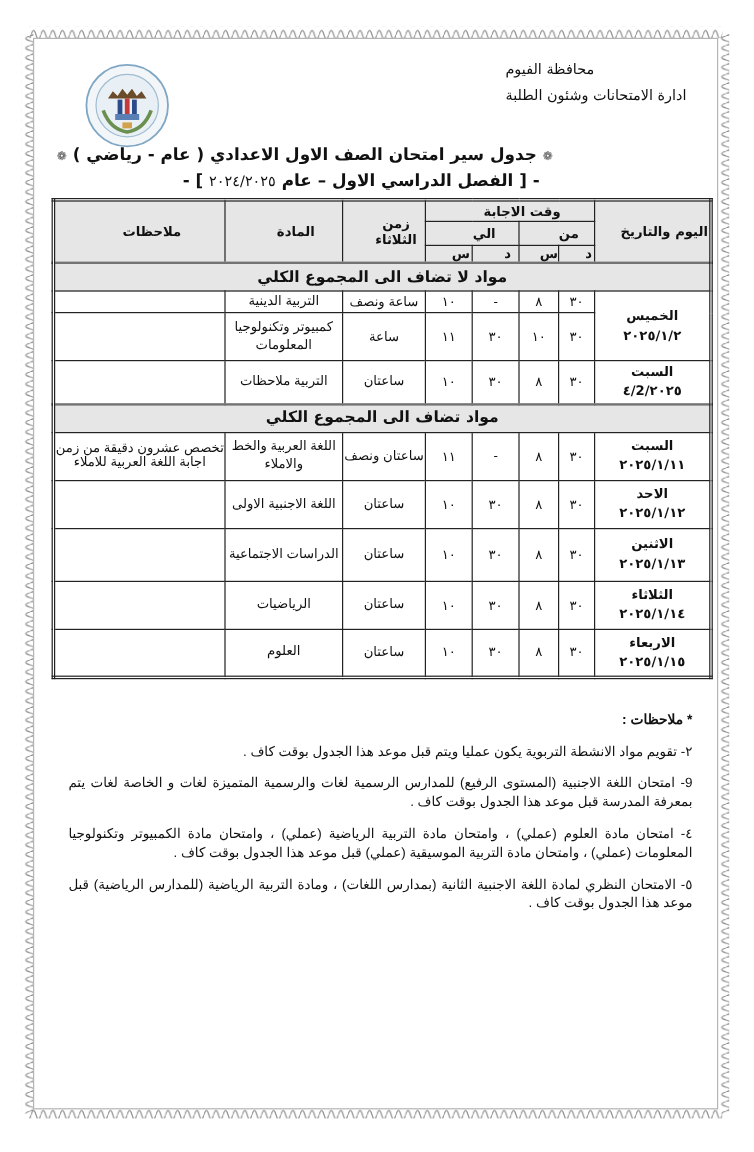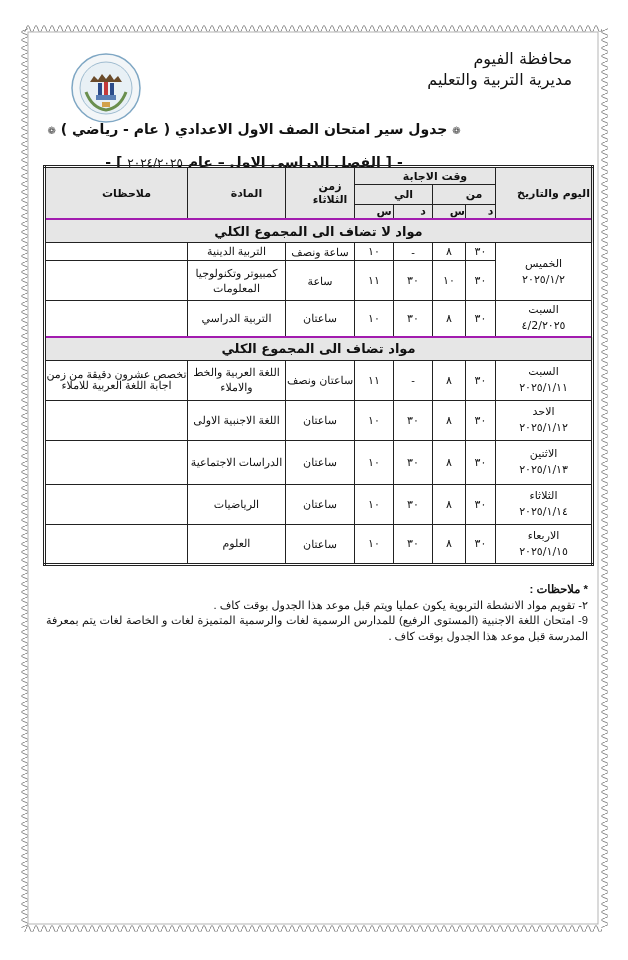--- a/index.html
+++ b/index.html
@@ -3,63 +3,63 @@
 <meta charset="utf-8">
 <style>
   html, body { margin: 0; padding: 0; }
   body {
     width: 628px; height: 960px; background: #ffffff; position: relative; overflow: hidden;
     font-family: "DejaVu Sans", sans-serif; color: #111;
   }
   .wavy { position: absolute; left: 18px; top: 22px; width: 590px; height: 912px; pointer-events: none; }
 
   .header-lines {
-    position: absolute; right: 56px; top: 48px; text-align: right; direction: rtl;
-    font-family: "DejaVu Sans", sans-serif; font-size: 16px; line-height: 21px;
+    position: absolute; right: 56px; top: 48px; text-align: left; direction: rtl;
+    font-family: "DejaVu Sans", sans-serif; font-size: 12px; line-height: 21px;
   }
   .logo { position: absolute; left: 70px; top: 52px; width: 72px; height: 72px; }
 
   .title {
     position: absolute; left: 0; width: 508px; text-align: center; direction: rtl;
     font-weight: bold; font-size: 14px;
   }
   .title.t1 { top: 121px; }
-  .title.t2 { top: 154px; }
+  .title.t2 { top: 143px; padding-left: 47px; }
   .title .star { font-weight: normal; font-size: 10px; color: #444; }
   .title .year { font-weight: normal; font-size: 12px; }
 
   table.sched {
     position: absolute; left: 43px; top: 165px; width: 548px;
     border-collapse: collapse; direction: rtl; table-layout: fixed;
     border: 3px double #222;
     font-family: "Liberation Sans", sans-serif;
   }
   table.sched td, table.sched th {
     border: 1px solid #222; text-align: center; vertical-align: middle; padding: 0;
     font-size: 11px; color: #111;
   }
   table.sched th { background: #e6e6e6; font-weight: bold; font-family: "DejaVu Sans", sans-serif; padding-left: 20px; }
   th.big { font-size: 13px; }
   th.tiny { font-size: 7px; font-weight: normal; height: 10px; }
   tr.group td {
     background: #e6e6e6; font-weight: bold; font-size: 13px; height: 22px;
-    font-family: "DejaVu Sans", sans-serif; border-top: 2px solid #a21caf;
-  }
-  td.day { font-weight: normal; font-size: 12px; line-height: 16px; font-family: "DejaVu Sans", sans-serif; }
+    font-family: "DejaVu Sans", sans-serif; border-top: 2px solid #737373;
+  }
+  td.day { font-weight: bold; font-size: 12px; line-height: 16px; font-family: "DejaVu Sans", sans-serif; }
   td.subj { font-size: 12px; line-height: 15px; }
   td.note { font-size: 7.5px; line-height: 11px; }
   td.dur { font-size: 10px; line-height: 14px; }
   td.num { font-size: 11px; margin-left: 16px; }
 
   .notes {
     position: absolute; left: 46px; width: 542px; top: 582px; direction: rtl; text-align: justify;
     font-family: "Liberation Sans", sans-serif; font-size: 11.2px; line-height: 15.6px; color: #111;
   }
   .notes .nh { font-weight: bold; font-size: 11.5px; }
-  .notes p { margin: 0; }
+  .notes p { margin: 11px; }
 </style>
 </head>
 <body>
 
 <svg class="wavy" viewBox="0 0 590 912" preserveAspectRatio="none">
   <defs>
     <pattern id="wh" width="8" height="10" patternUnits="userSpaceOnUse">
       <path d="M0 7 Q2 0 4 7 Q6 14 8 7" fill="none" stroke="#8a8a8a" stroke-width="1"></path>
     </pattern>
     <pattern id="wv" width="10" height="8" patternUnits="userSpaceOnUse">
@@ -80,21 +80,21 @@
   <rect x="28" y="31" width="4" height="12" fill="#2b4b8a"></rect>
   <rect x="34" y="30" width="4" height="13" fill="#c43a3a"></rect>
   <rect x="40" y="31" width="4" height="12" fill="#2b4b8a"></rect>
   <rect x="26" y="43" width="20" height="5" fill="#5a7fb5"></rect>
   <path d="M16 40 Q22 56 36 58 Q50 56 56 40" fill="none" stroke="#6a8f4e" stroke-width="3"></path>
   <rect x="32" y="50" width="8" height="5" fill="#d2a24c"></rect>
 </svg>
 
 <div class="header-lines">
   <div>محافظة الفيوم</div>
-  <div>مديرية التربية والتعليم</div>
+  <div>ادارة الامتحانات وشئون الطلبة</div>
 </div>
 
 <div class="title t1">
   <span class="star">❁</span>
   <span>جدول سير امتحان الصف الاول الاعدادي ( عام - رياضي )</span>
   <span class="star">❁</span>
 </div>
 <div class="title t2">
   <span>- [ الفصل الدراسي الاول – عام</span>
   <span class="year">٢٠٢٤/٢٠٢٥</span>
@@ -162,21 +162,21 @@
     <tr style="height:36px">
       <td class="day">
         <div>السبت</div>
         <div>٢٠٢٥/2/٤</div>
       </td>
       <td class="num">٣٠</td>
       <td class="num">٨</td>
       <td class="num">٣٠</td>
       <td class="num">١٠</td>
       <td class="dur">ساعتان</td>
-      <td class="subj">التربية الدراسي</td>
+      <td class="subj">التربية ملاحظات</td>
       <td class="note"></td>
     </tr>
 
     <tr class="group">
       <td colspan="8">مواد تضاف الى المجموع الكلي</td>
     </tr>
 
     <tr style="height:40px">
       <td class="day">
         <div>السبت</div>
@@ -246,13 +246,15 @@
       <td class="subj">العلوم</td>
       <td class="note"></td>
     </tr>
   </tbody>
 </table>
 
 <div class="notes">
   <p class="nh">* ملاحظات :</p>
   <p>٢- تقويم مواد الانشطة التربوية يكون عمليا ويتم قبل موعد هذا الجدول بوقت كاف .</p>
   <p>9- امتحان اللغة الاجنبية (المستوى الرفيع) للمدارس الرسمية لغات والرسمية المتميزة لغات و الخاصة لغات يتم بمعرفة المدرسة قبل موعد هذا الجدول بوقت كاف .</p>
+  <p>٤- امتحان مادة العلوم (عملي) ، وامتحان مادة التربية الرياضية (عملي) ، وامتحان مادة الكمبيوتر وتكنولوجيا المعلومات (عملي) ، وامتحان مادة التربية الموسيقية (عملي) قبل موعد هذا الجدول بوقت كاف .</p>
+  <p>٥- الامتحان النظري لمادة اللغة الاجنبية الثانية (بمدارس اللغات) ، ومادة التربية الرياضية (للمدارس الرياضية) قبل موعد هذا الجدول بوقت كاف .</p>
 </div>
 
 </body></html>

